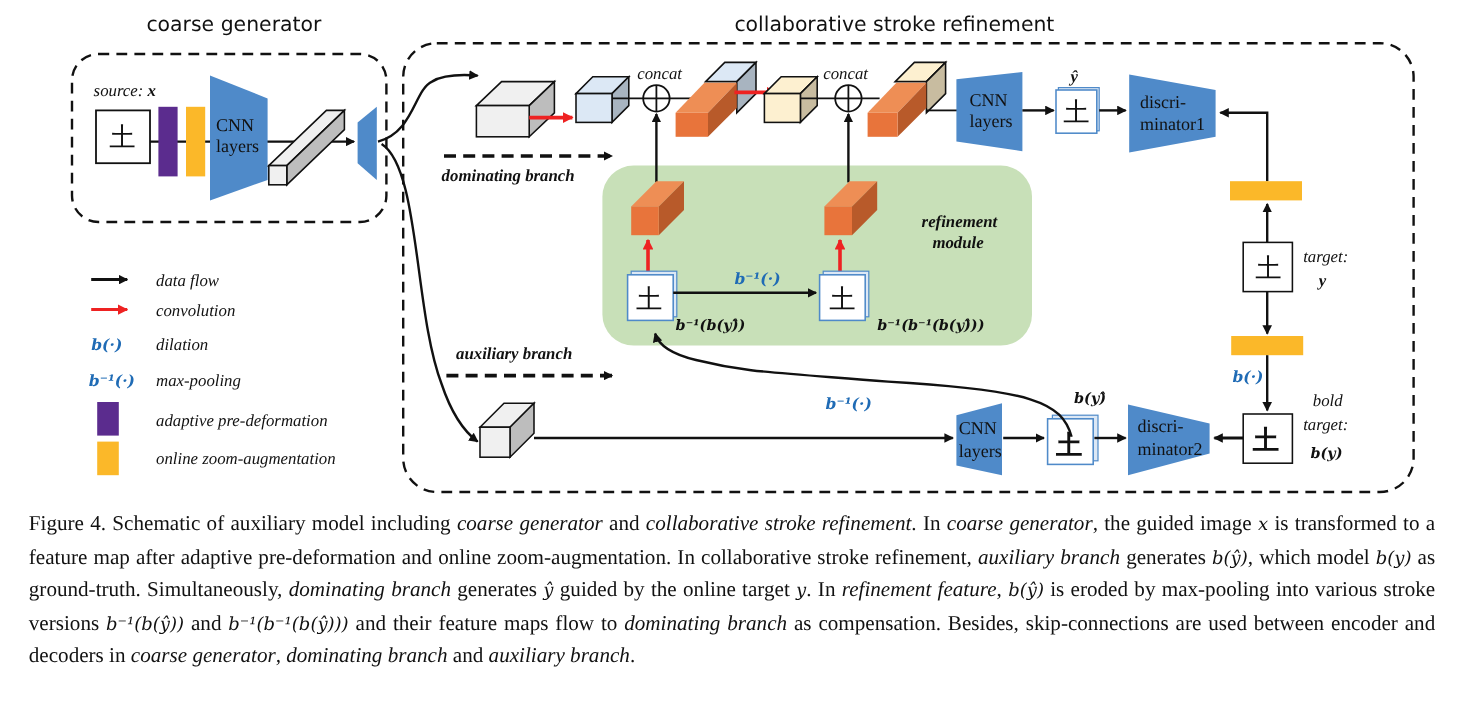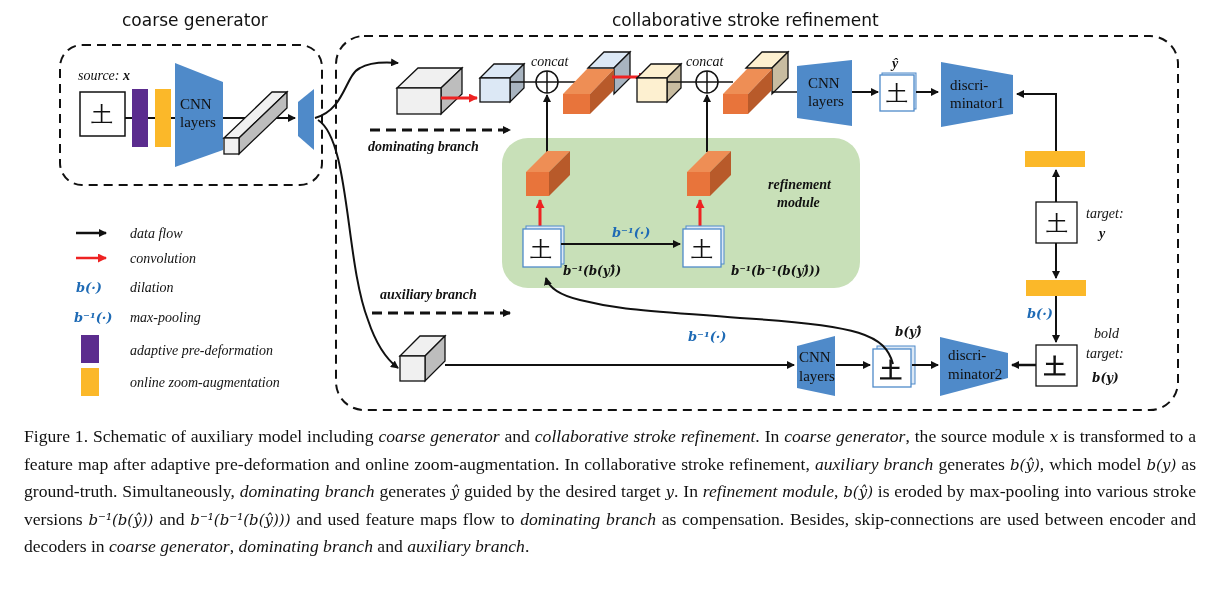--- a/index.html
+++ b/index.html
@@ -195,44 +195,44 @@
     <text class="blue-math" x="74" y="322">b⁻¹(·)</text>
     <text class="it" x="130" y="322">max-pooling</text>
     <rect x="81" y="335" width="18" height="28" fill="#5b2c8e"></rect>
     <text class="it" x="130" y="355">adaptive pre-deformation</text>
     <rect x="81" y="368" width="18" height="28" fill="#fbb829"></rect>
     <text class="it" x="130" y="387">online zoom-augmentation</text>
   </g>
 </svg>
 
 <div id="caption">
-  <span>Figure 1.</span>
+  <span>Figure 4.</span>
   <span>Schematic of auxiliary model including</span>
   <i>coarse generator</i>
   <span>and</span>
   <i>collaborative stroke refinement</i><span>. In</span>
-  <i>coarse generator</i><span>, the source module</span>
+  <i>coarse generator</i><span>, the guided image</span>
   <span class="m">x</span>
   <span>is transformed to a feature map after adaptive pre-deformation and online zoom-augmentation. In collaborative stroke refinement,</span>
   <i>auxiliary branch</i>
   <span>generates</span>
   <span class="m">b(ŷ)</span><span>, which model</span>
   <span class="m">b(y)</span>
   <span>as ground-truth.  Simultaneously,</span>
   <i>dominating branch</i>
   <span>generates</span>
   <span class="m">ŷ</span>
-  <span>guided by the desired target</span>
+  <span>guided by the online target</span>
   <span class="m">y</span><span>. In</span>
-  <i>refinement module</i><span>,</span>
+  <i>refinement feature</i><span>,</span>
   <span class="m">b(ŷ)</span>
   <span>is eroded by max-pooling into various stroke versions</span>
   <span class="m">b⁻¹(b(ŷ))</span>
   <span>and</span>
   <span class="m">b⁻¹(b⁻¹(b(ŷ)))</span>
-  <span>and used feature maps flow to</span>
+  <span>and their feature maps flow to</span>
   <i>dominating branch</i>
   <span>as compensation. Besides, skip-connections are used between encoder and decoders in</span>
   <i>coarse generator</i><span>,</span>
   <i>dominating branch</i>
   <span>and</span>
   <i>auxiliary branch</i><span>.</span>
 </div>
 
 </body></html>

